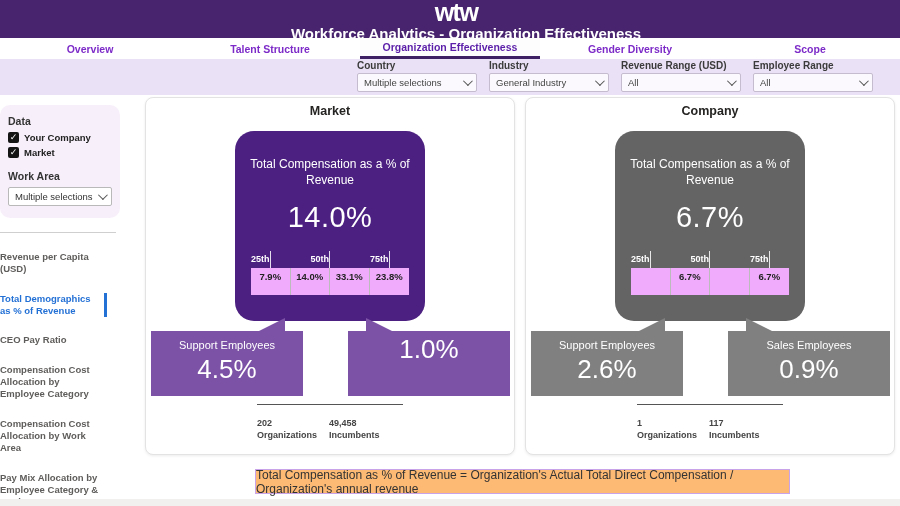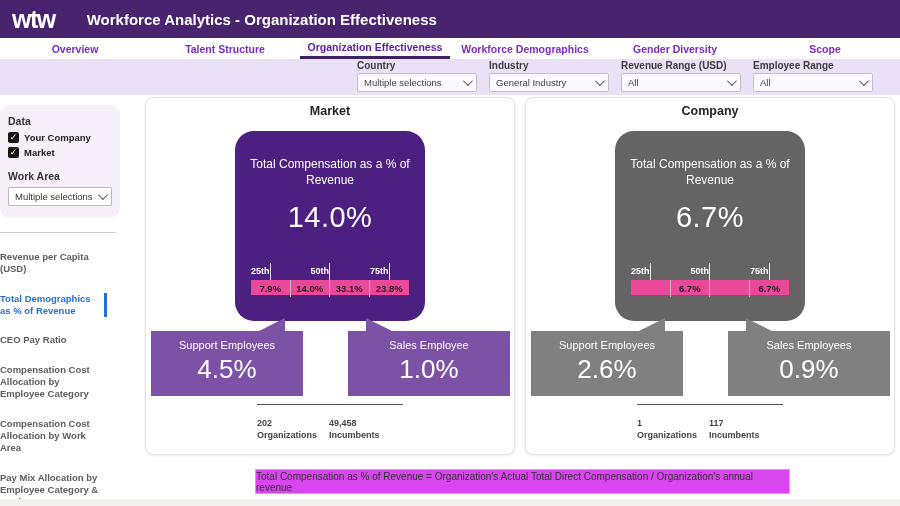--- a/index.html
+++ b/index.html
@@ -12,21 +12,21 @@
     --filter-bar-bg:#EBE1F6;
     --panel-bg:#F7EFFA;
     --selected-blue:#2471D6;
   }
   *{margin:0;padding:0;box-sizing:border-box;}
   html,body{width:900px;height:506px;}
   body{font-family:"Liberation Sans",sans-serif;background:#ffffff;position:relative;overflow:hidden;}
   .stage{position:absolute;inset:0;width:900px;height:506px;background:#fff;}
 
   
-  .header{position:absolute;left:0;top:0;width:900px;height:38px;background:var(--header-purple);display:flex;align-items:center;}
+  .header{position:absolute;left:0;top:0;width:900px;height:38px;background:var(--header-purple);display:flex;align-items:center;flex-direction:column;}
   .logo{color:#fff;font-weight:bold;font-size:25px;letter-spacing:-1.5px;margin-left:12px;line-height:1;}
   .header-title{color:#fff;font-weight:bold;font-size:15px;margin-left:32px;}
 
   
   .tabs{position:absolute;left:0;top:38px;width:900px;height:21px;background:#fff;display:flex;}
   .tab{flex:1;display:flex;align-items:center;justify-content:center;font-size:10.5px;font-weight:bold;color:var(--brand-purple);cursor:pointer;position:relative;}
   .tab.active{color:#5a1ea8;border-bottom:3px solid #3e2064;background:#fdfdfd;}
 
   
   .filterbar{position:absolute;left:0;top:59px;width:900px;height:36px;background:var(--filter-bar-bg);display:flex;align-items:flex-start;padding-left:357px;gap:12px;}
@@ -58,21 +58,21 @@
   .main-box{position:absolute;left:50%;transform:translateX(-50%);top:33px;width:190px;height:190px;border-radius:19px;color:#fff;}
   .market .main-box{background:var(--deep-purple-box);}
   .company .main-box{background:var(--company-dark-gray);}
   .metric-title{padding:26px 13px 0 13px;text-align:center;font-size:12px;line-height:1.3;}
   .metric-value{text-align:center;font-size:29px;margin-top:13px;letter-spacing:0.5px;}
 
   .pct-table{position:absolute;left:16px;right:16px;bottom:26px;}
   .pct-head{display:grid;grid-template-columns:1fr 1fr 1fr 1fr;height:17px;gap:40px;}
   .pct-head div{font-size:9px;font-weight:bold;color:#fff;text-align:center;line-height:17px;border-right:1px solid rgba(255,255,255,0.85);}
   .pct-head div:last-child{border-right:none;}
-  .pct-vals{display:grid;grid-template-columns:1fr 1fr 1fr 1fr;height:15px;background:#ec4899;}
+  .pct-vals{display:grid;grid-template-columns:1fr 1fr 1fr 1fr;height:27px;background:#f0abfc;}
   .pct-vals div{font-size:9.5px;font-weight:bold;color:#222;text-align:center;line-height:17px;border-right:1px solid #bbb;}
   .pct-vals div:last-child{border-right:none;}
 
   .callout{position:absolute;top:233px;height:65px;color:#fff;text-align:center;}
   .market .callout{background:var(--callout-purple);}
   .company .callout{background:var(--callout-gray);}
   .callout.left{left:5px;width:152px;}
   .callout.right{right:4px;width:162px;}
   .callout-label{font-size:11px;margin-top:8px;}
   .callout-value{font-size:26px;margin-top:3px;}
@@ -80,38 +80,37 @@
   .market .tail{background:var(--callout-purple);}
   .company .tail{background:var(--callout-gray);}
   .callout.left .tail{right:18px;clip-path:polygon(100% 0,100% 100%,0 100%);}
   .callout.right .tail{left:18px;clip-path:polygon(0 0,100% 100%,0 100%);}
 
   .stats{position:absolute;top:306px;left:50%;transform:translateX(-50%);width:146px;border-top:1.5px solid #555;padding-top:12px;display:flex;}
   .stat{font-size:9px;color:#454545;font-weight:bold;line-height:1.35;}
   .stat:first-child{width:72px;flex:none;}
 
   
-  .footnote{position:absolute;left:255px;top:469px;width:535px;height:25px;background:#d946ef;border:1px solid #C9A3EA;display:flex;align-items:center;justify-content:center;font-size:10px;color:#333;}
+  .footnote{position:absolute;left:255px;top:469px;width:535px;height:25px;background:#fdba74;border:1px solid #C9A3EA;display:flex;align-items:center;justify-content:center;font-size:12px;color:#333;}
   .bottom-strip{position:absolute;left:0;bottom:0;width:900px;height:7px;background:#f1f0ef;}
 </style>
 </head>
 <body>
 
 <div class="stage">
 
   <div class="header">
     <div class="logo">wtw</div>
     <div class="header-title">Workforce Analytics - Organization Effectiveness</div>
   </div>
 
   <div class="tabs">
     <div class="tab">Overview</div>
     <div class="tab">Talent Structure</div>
     <div class="tab active">Organization Effectiveness</div>
-    <div class="tab">Workforce Demographics</div>
     <div class="tab">Gender Diversity</div>
     <div class="tab">Scope</div>
   </div>
 
   <div class="filterbar">
     <div class="filter">
       <div class="filter-label">Country</div>
       <div class="filter-select">
         <span>Multiple selections</span>
         <span class="chev"></span>
@@ -189,21 +188,20 @@
         </div>
       </div>
     </div>
     <div class="callout left">
       <div class="tail"></div>
       <div class="callout-label">Support Employees</div>
       <div class="callout-value">4.5%</div>
     </div>
     <div class="callout right">
       <div class="tail"></div>
-      <div class="callout-label">Sales Employee</div>
       <div class="callout-value">1.0%</div>
     </div>
     <div class="stats">
       <div class="stat">
         <div>202</div>
         <div>Organizations</div>
       </div>
       <div class="stat">
         <div>49,458</div>
         <div>Incumbents</div>

